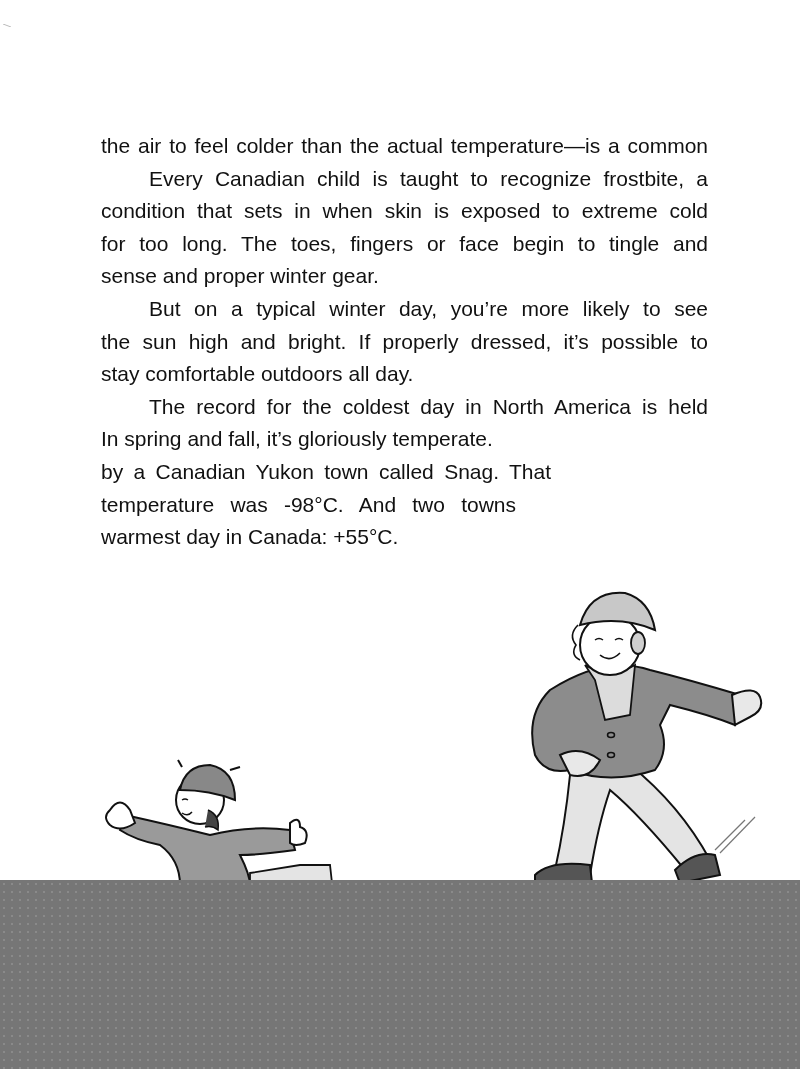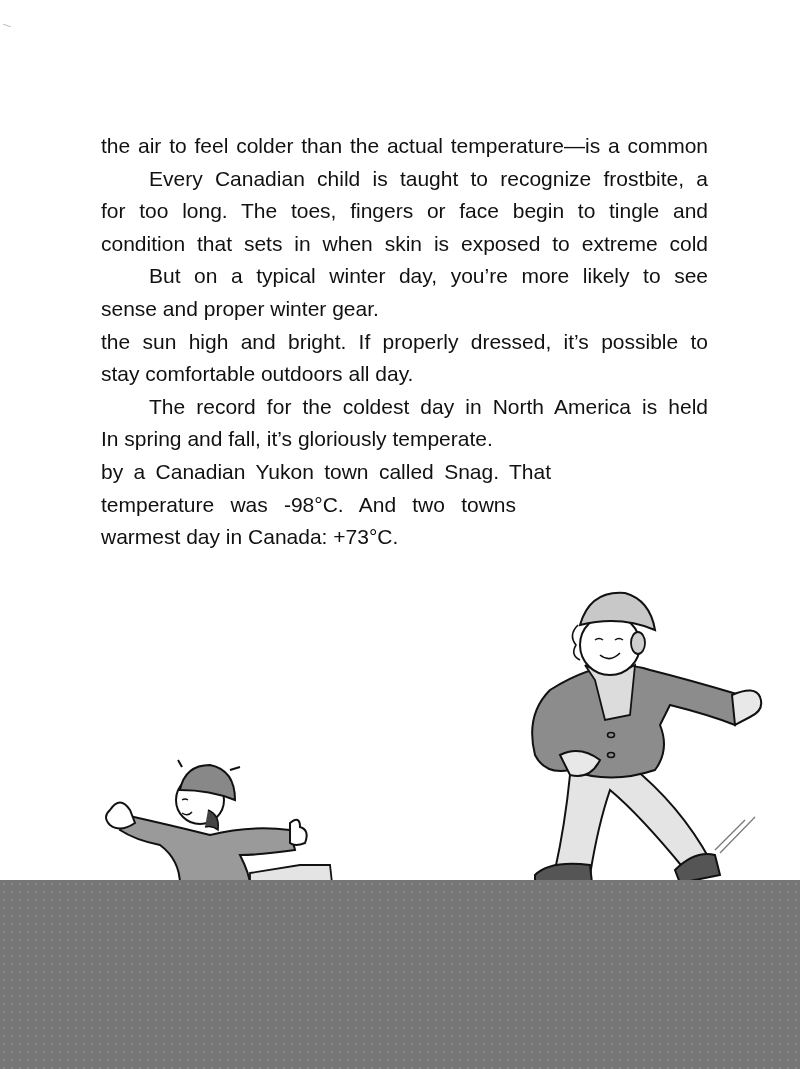--- a/index.html
+++ b/index.html
@@ -35,34 +35,34 @@
 
   <svg class="corner-mark" viewBox="0 0 8 3">
     <line x1="0" y1="0" x2="8" y2="3" stroke="#bbb" stroke-width="1"></line>
   </svg>
 
   <div class="text-block">
 
     <span class="line justify">the air to feel colder than the actual temperature—is a common</span>
 
     <span class="line justify indent">Every Canadian child is taught to recognize frostbite, a</span>
+    <span class="line justify">condition that sets in when skin is exposed to extreme cold</span>
     <span class="line justify">for too long. The toes, fingers or face begin to tingle and</span>
-    <span class="line justify">condition that sets in when skin is exposed to extreme cold</span>
+    <span class="line">sense and proper winter gear.</span>
+
     <span class="line justify indent">But on a typical winter day, you’re more likely to see</span>
-
-    <span class="line">sense and proper winter gear.</span>
     <span class="line justify">the sun high and bright. If properly dressed, it’s possible to</span>
     <span class="line">stay comfortable outdoors all day.</span>
 
     <span class="line justify indent">The record for the coldest day in North America is held</span>
 
     <span class="line">In spring and fall, it’s gloriously temperate.</span>
     <span class="line justify short">by a Canadian Yukon town called Snag. That</span>
     <span class="line justify short" style="width:415px">temperature was -98°C. And two towns</span>
-    <span class="line">warmest day in Canada: +73°C.</span>
+    <span class="line">warmest day in Canada: +55°C.</span>
   </div>
 
   <svg class="illus" style="left:510px; top:585px; width:260px; height:300px;" viewBox="0 0 260 300">
 
     <g stroke="#777" stroke-width="1.2" fill="none">
       <line x1="205" y1="265" x2="235" y2="235"></line>
       <line x1="210" y1="268" x2="245" y2="232"></line>
     </g>
 
     <path d="M60 190 Q55 240 45 285 L80 290 Q88 240 100 205 Q130 230 175 285 L200 275 Q170 220 120 180 Z" fill="#e4e4e4" stroke="#111" stroke-width="2"></path>

